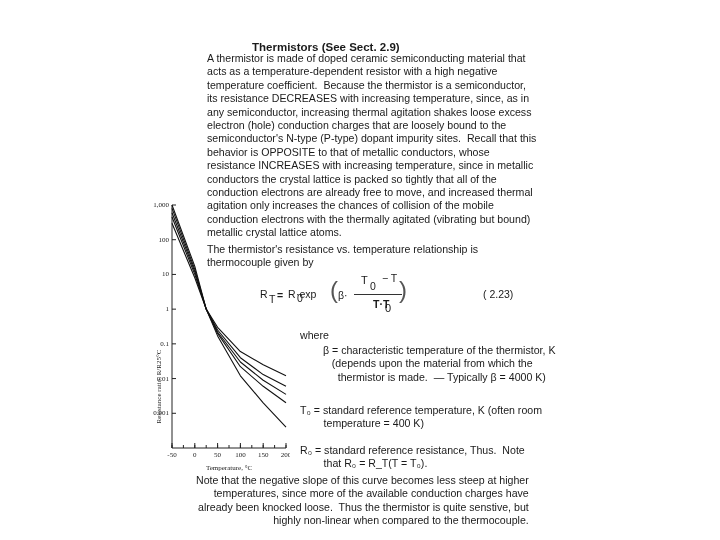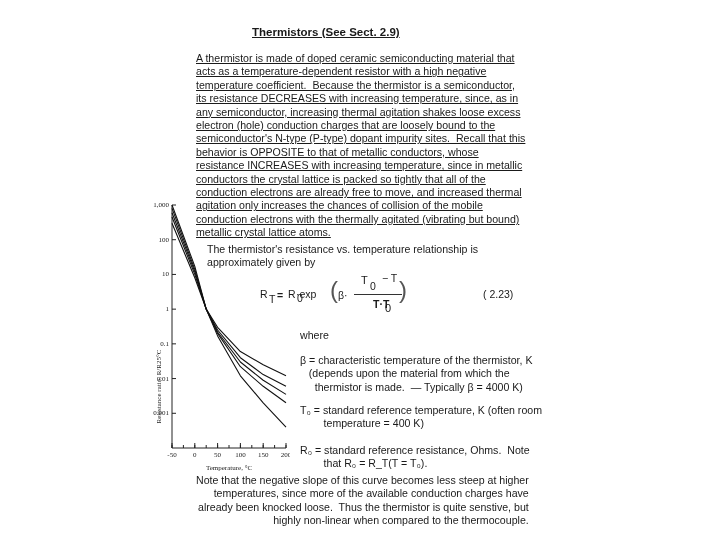--- a/index.html
+++ b/index.html
@@ -1,26 +1,26 @@
 <!DOCTYPE html>
 <html><head>
 <meta charset="utf-8">
 <style>
   html, body { margin:0; padding:0; background:#ffffff; }
   body { width:720px; height:540px; position:relative; overflow:hidden;
          font-family:"Liberation Sans", sans-serif; color:#1a1a1a; }
-  .title { position:absolute; left:252px; top:26px; font-weight:bold; font-size:11.5px;text-decoration:underline; }
+  .title { position:absolute; left:252px; top:41px; font-weight:bold; font-size:11.5px; }
   .para { position:absolute; font-size:10.6px; line-height:13.4px; white-space:pre; }
-  #p1 { left:196px; top:52px;text-decoration:underline; }
+  #p1 { left:207px; top:52px; }
   #p2 { left:207px; top:243px; }
   .eq { position:absolute; left:260px; top:276px; width:260px; height:42px; font-size:10.5px; }
   .eq span { position:absolute; }
   .where { position:absolute; left:300px; top:329px; font-size:10.6px; }
   .def { position:absolute; left:300px; font-size:10.6px; line-height:13.4px; white-space:pre; }
-  #d1 { top:354px; }
+  #d1 { top:344px;margin-left:23px; }
   #d2 { top:404px; }
   #d3 { top:444px; }
   #p3 { left:196px; top:474px;text-align:right; }
   svg text { font-family:"Liberation Serif", serif; font-size:7px; fill:#222; }
 </style>
 </head>
 <body>
 
 <div class="title">Thermistors (See Sect. 2.9)</div>
 <div class="para" id="p1">A thermistor is made of doped ceramic semiconducting material that
@@ -31,21 +31,21 @@
 electron (hole) conduction charges that are loosely bound to the
 semiconductor's N-type (P-type) dopant impurity sites.  Recall that this
 behavior is OPPOSITE to that of metallic conductors, whose
 resistance INCREASES with increasing temperature, since in metallic
 conductors the crystal lattice is packed so tightly that all of the
 conduction electrons are already free to move, and increased thermal
 agitation only increases the chances of collision of the mobile
 conduction electrons with the thermally agitated (vibrating but bound)
 metallic crystal lattice atoms.</div>
 <div class="para" id="p2">The thermistor's resistance vs. temperature relationship is
-approximately given by</div>
+thermocouple given by</div>
 
 <div class="eq">
   <span style="left:0;top:12px">
       <span>R</span>
     </span>
   <span style="left:9px;top:17px">T</span>
   <span style="left:17px;top:13px;font-weight:bold">=</span>
   <span style="left:28px;top:12px">R</span>
   <span style="left:37px;top:16px">0</span>
   <span style="left:36px;top:12px">·exp</span>
@@ -60,21 +60,21 @@
   <span style="left:139px;top:0;font-size:24px;font-weight:100;color:#555">)</span>
   <span style="left:223px;top:12px;">( 2.23)</span>
 </div>
 
 <div class="where">where</div>
 <div class="def" id="d1">β = characteristic temperature of the thermistor, K
    (depends upon the material from which the
      thermistor is made.  — Typically β = 4000 K)</div>
 <div class="def" id="d2">T₀ = standard reference temperature, K (often room
         temperature = 400 K)</div>
-<div class="def" id="d3">R₀ = standard reference resistance, Ohms.  Note
+<div class="def" id="d3">R₀ = standard reference resistance, Thus.  Note
         that R₀ = R_T(T = T₀).</div>
 <div class="para" id="p3">Note that the negative slope of this curve becomes less steep at higher
 temperatures, since more of the available conduction charges have
 already been knocked loose.  Thus the thermistor is quite senstive, but
 highly non-linear when compared to the thermocouple.</div>
 
 <svg id="chart" style="position:absolute;left:150px;top:195px" width="140" height="280" viewBox="0 0 140 280">
   <g id="axes">
       <line x1="22" y1="10" x2="22" y2="253" stroke="#222" stroke-width="1"></line>
       <line x1="22" y1="253" x2="136" y2="253" stroke="#222" stroke-width="1"></line>

